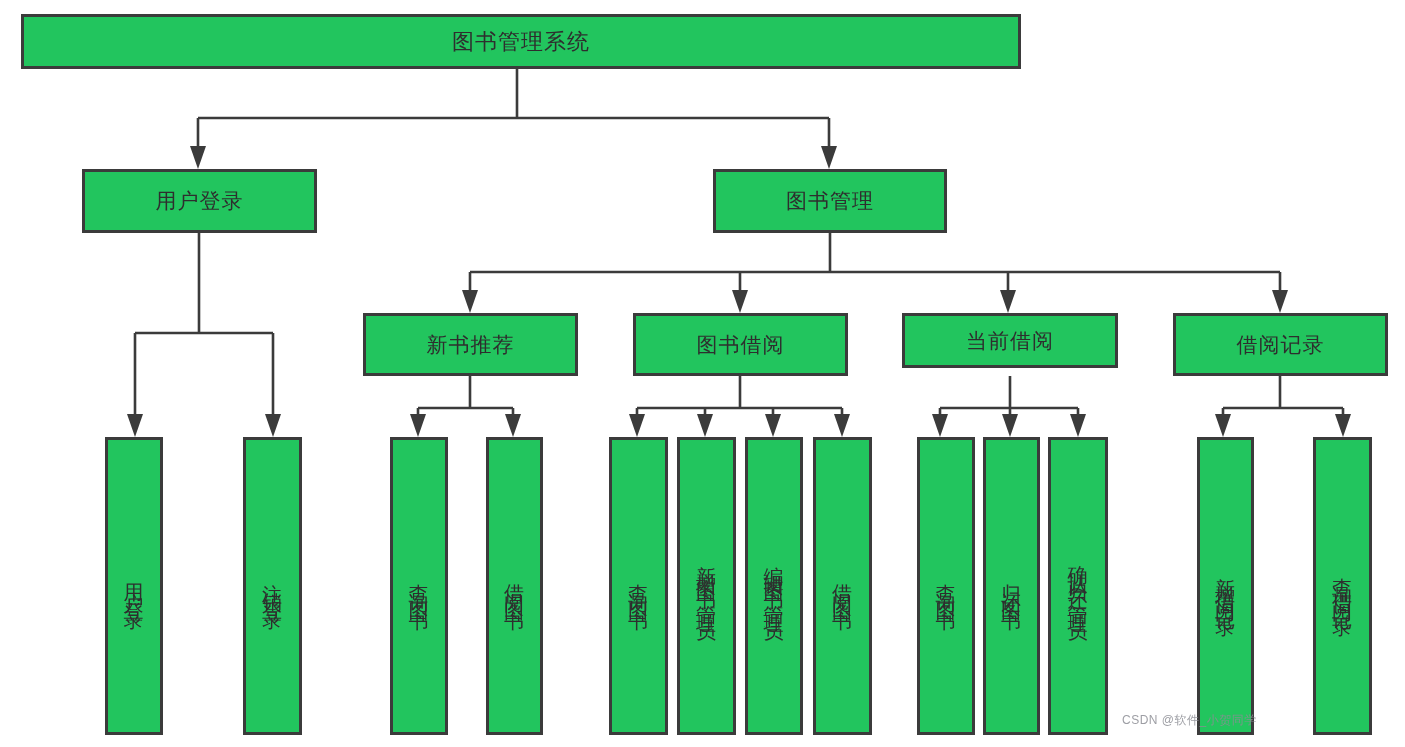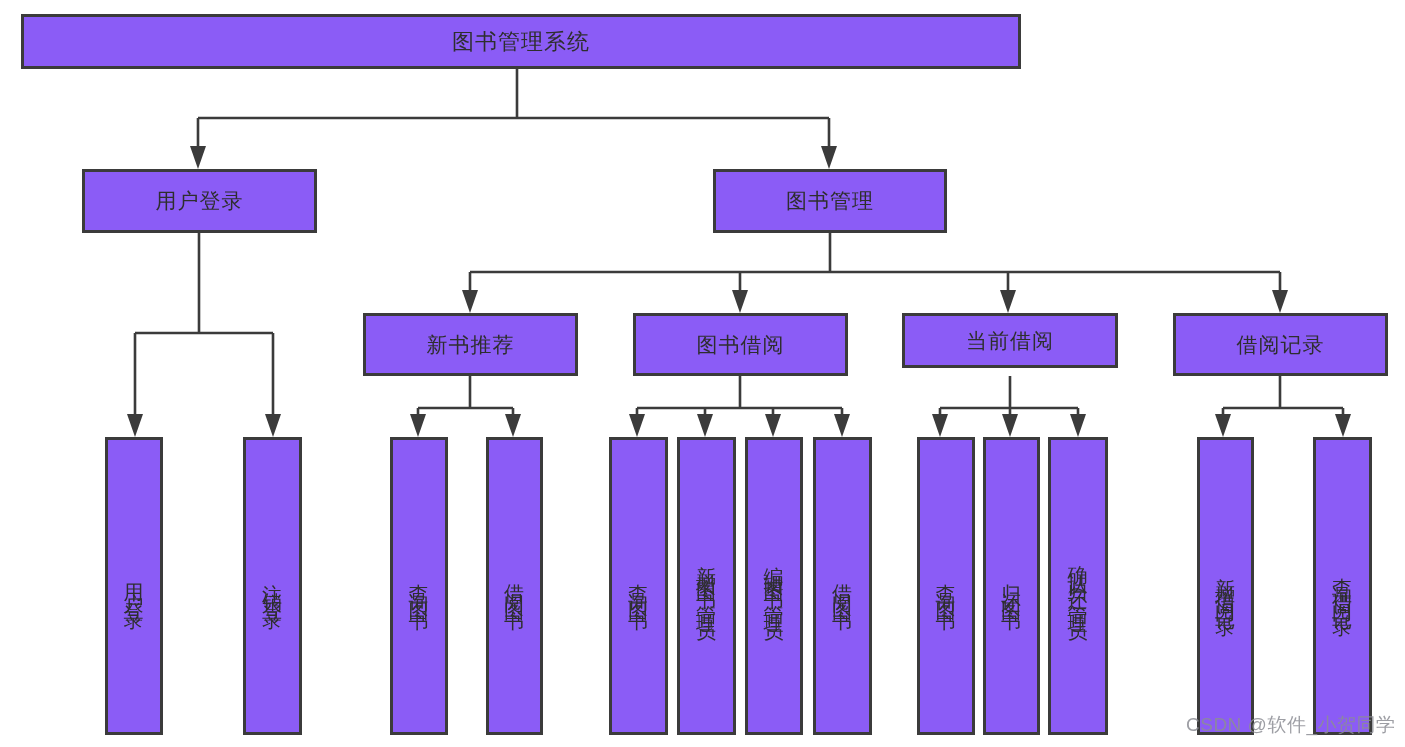--- a/index.html
+++ b/index.html
@@ -17,21 +17,21 @@
   }
   #connectors {
     position: absolute;
     left: 0;
     top: 0;
     z-index: 0;
   }
   .node {
     position: absolute;
     box-sizing: border-box;
-    background: #8b5cf6;
+    background: #22c55e;
     border: 3px solid #3b3b3b;
     display: flex;
     align-items: center;
     justify-content: center;
     color: #2e2e2e;
     z-index: 1;
     text-align: center;
   }
   .hnode {
     font-size: 21px;
@@ -46,24 +46,24 @@
     font-size: 20px;
     letter-spacing: 9px;
     line-height: 1.1;
   }
   .vnode.dense {
     letter-spacing: 8px;
     line-height: 1.0;
   }
   #watermark {
     position: absolute;
-    left: 1186px;
+    left: 1122px;
     top: 712px;
     z-index: 2;
-    font-size: 19px;
+    font-size: 12px;
     color: rgba(140, 141, 148, 0.85);
     white-space: nowrap;
     letter-spacing: 0.5px;
     text-align: right;
   }
 </style>
 </head>
 <body>
 
 <div id="canvas">

